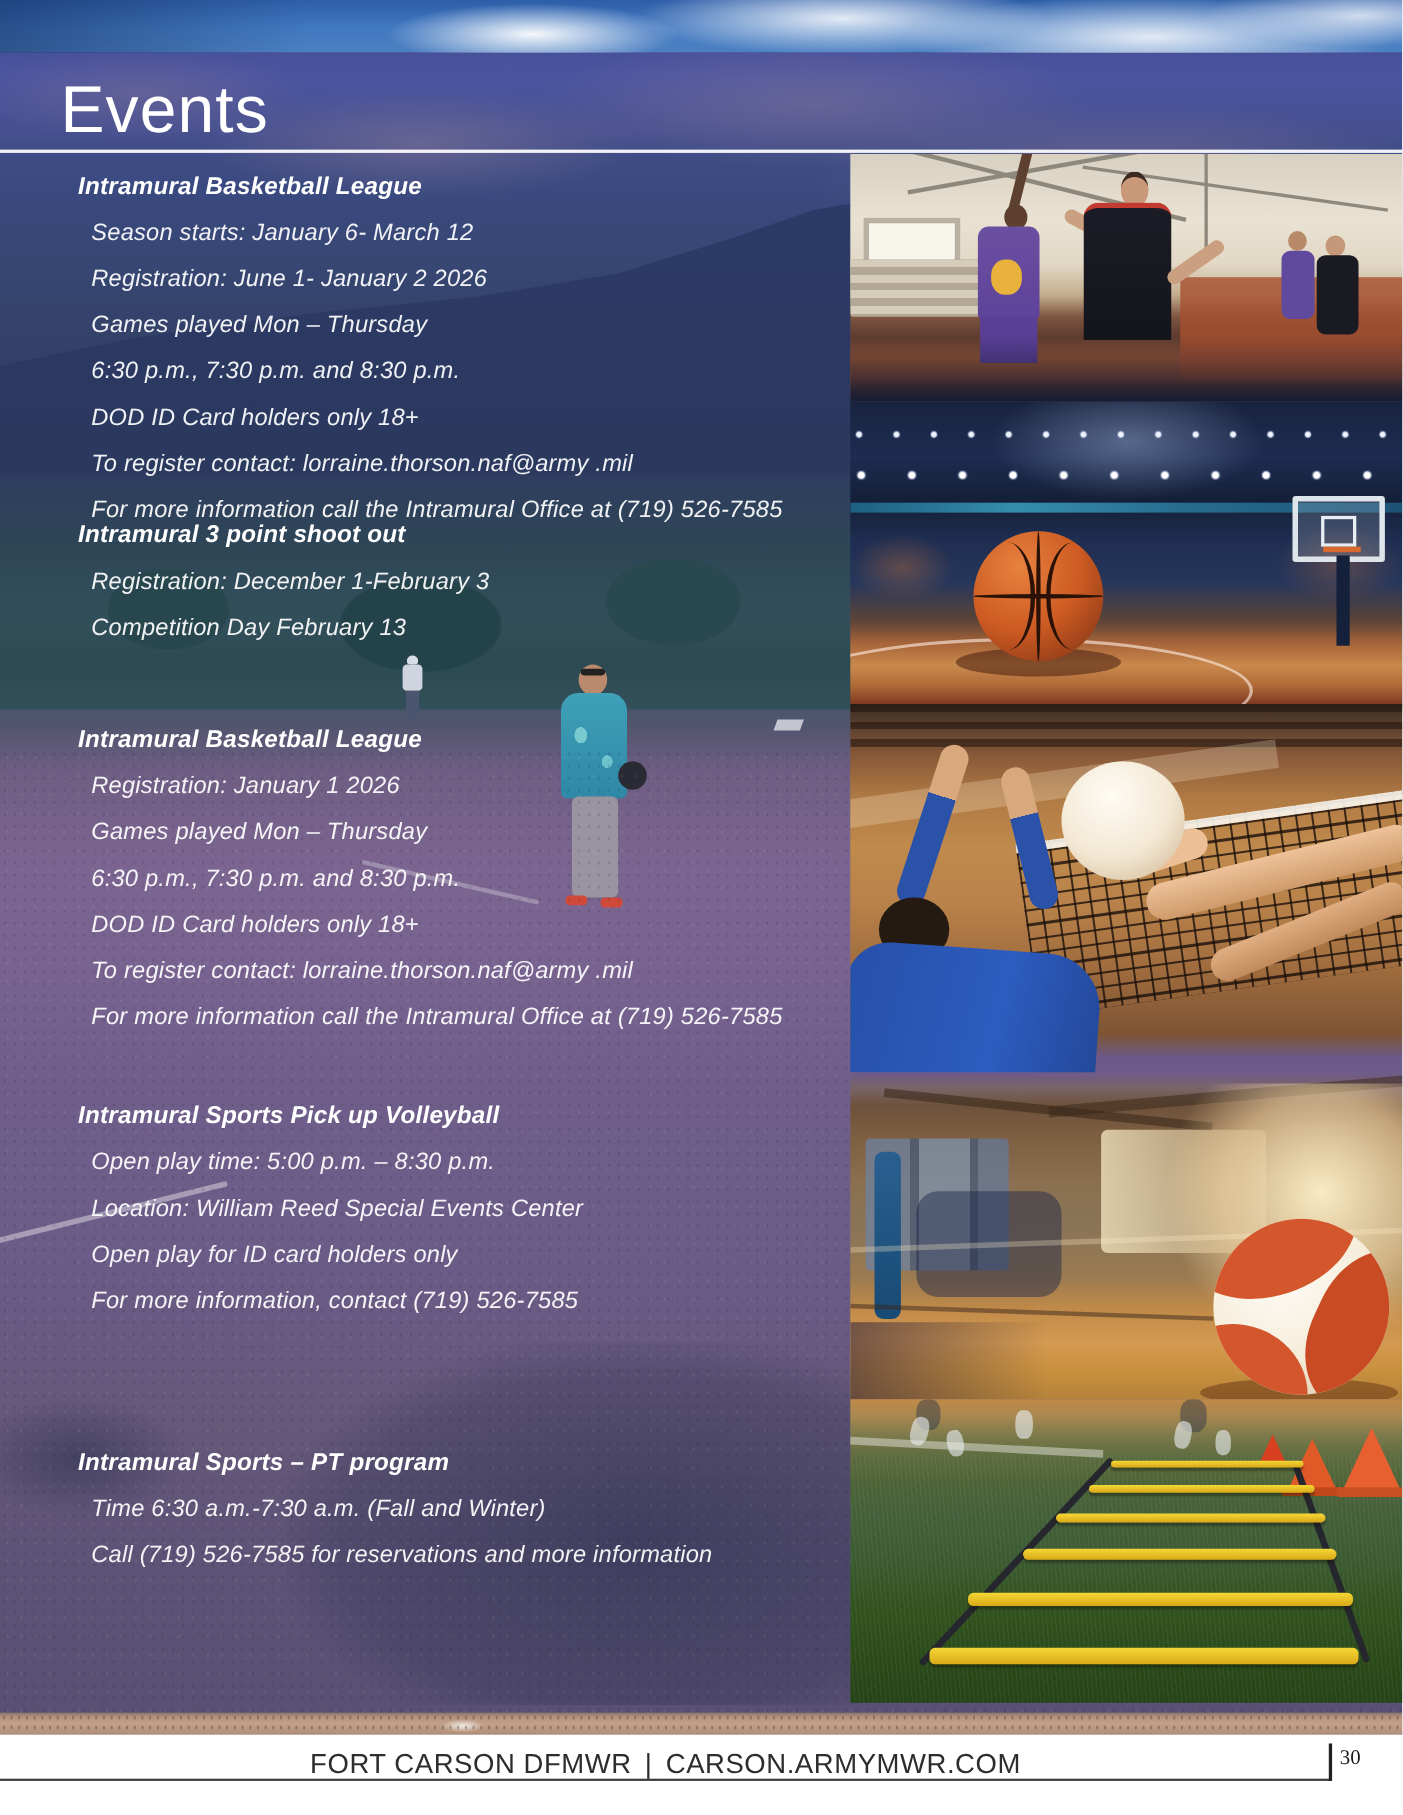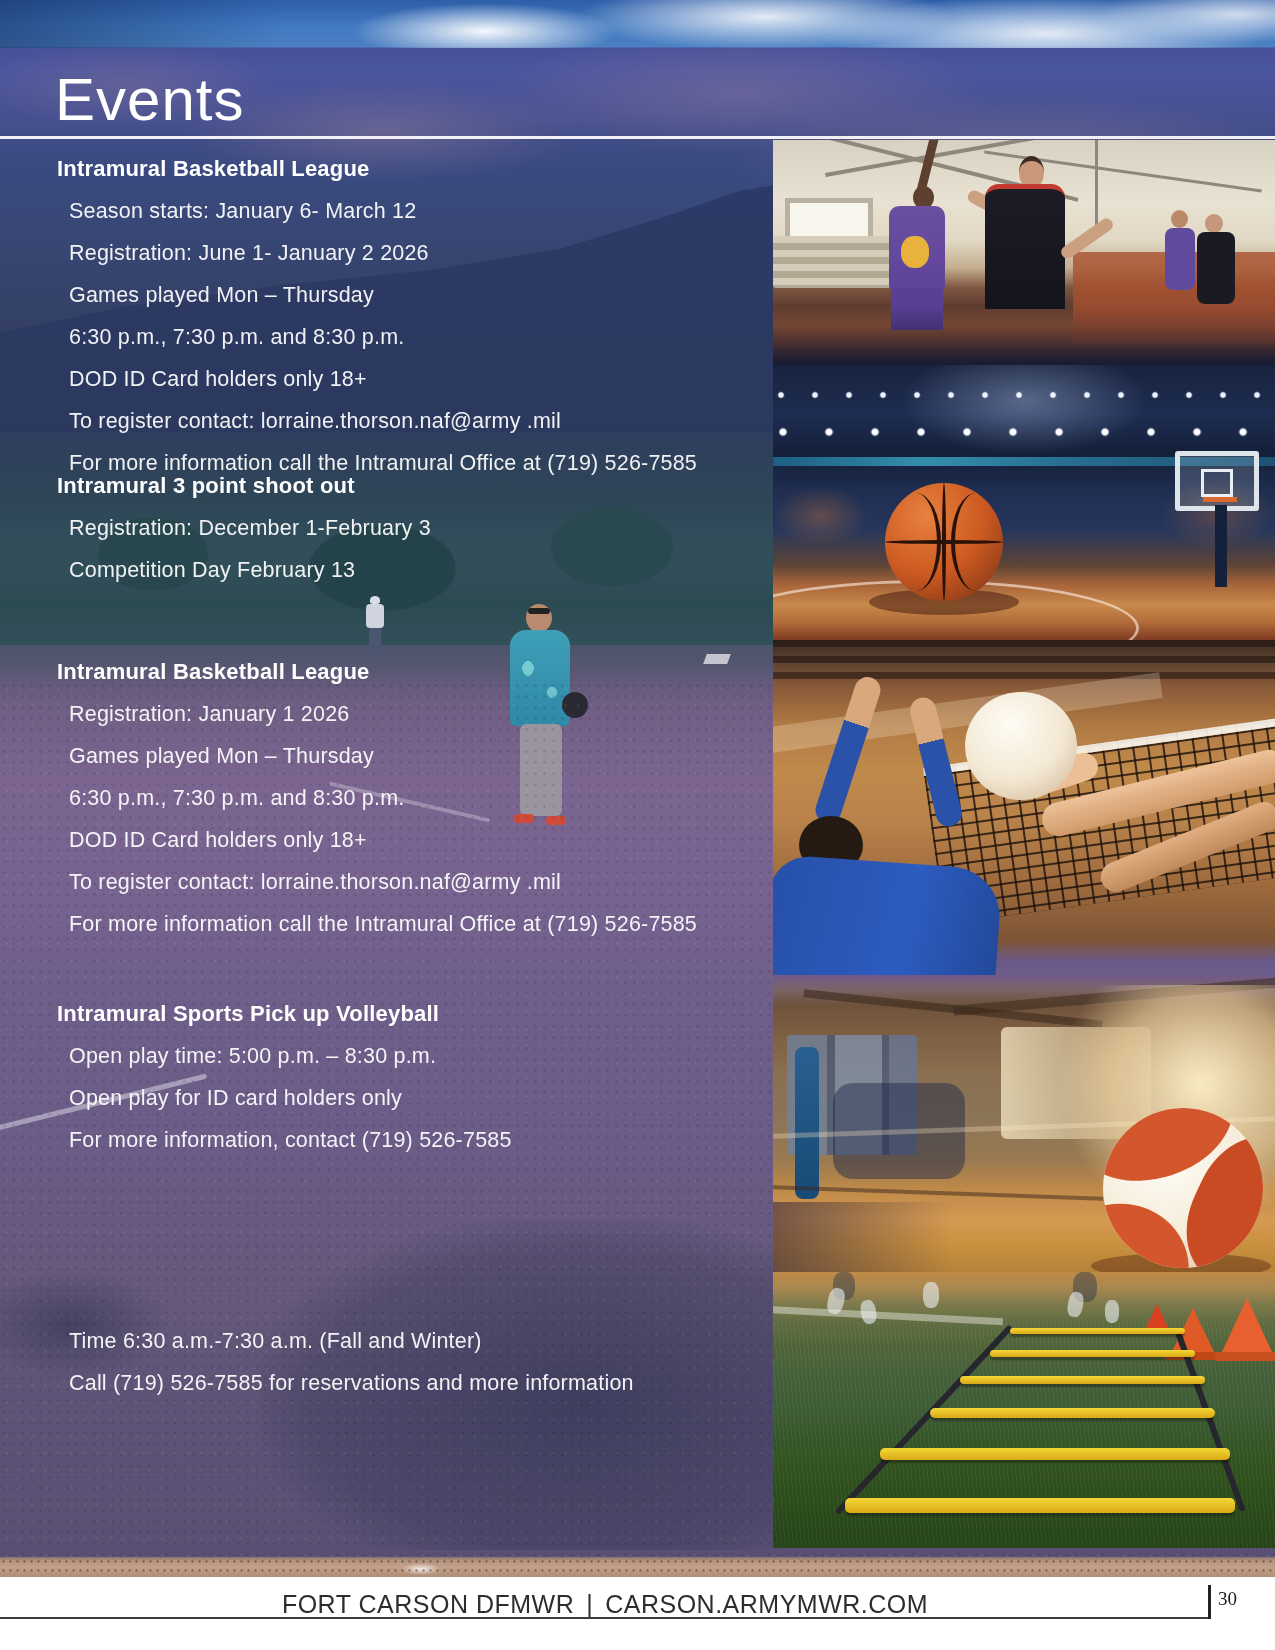--- a/index.html
+++ b/index.html
@@ -71,21 +71,21 @@
       radial-gradient(rgba(60,45,30,.4) 1px, rgba(0,0,0,0) 1.3px),
       radial-gradient(26px 8px at 33% 60%, rgba(255,255,255,.8), rgba(255,255,255,0) 75%),
       linear-gradient(180deg,#8a756e 0,#b5937f 20%,#c2a089 50%,#b08d77 100%);
     background-size:7px 9px,auto,auto;}
 
   
   #page-title{left:55px;top:70px;font-size:60px;line-height:60px;font-weight:500;color:#ffffff;letter-spacing:1px;}
   #title-rule{left:0;top:136px;width:1275px;height:3px;background:rgba(255,255,255,.92);}
 
   
-  .event{position:absolute;left:57px;white-space:nowrap;}
+  .event{position:absolute;left:71px;white-space:nowrap;font-style:italic;}
   .event h2{margin:0;font-size:22px;line-height:30px;font-weight:700;color:#ffffff;letter-spacing:.2px;}
   .event p{margin:12px;font-size:21.5px;line-height:30px;font-weight:400;color:rgba(255,255,255,.93);letter-spacing:.2px;}
   #s1{top:154px;} #s2{top:471px;} #s3{top:657px;} #s4{top:999px;} #s5{top:1314px;}
 
   
   #photos{left:773px;top:140px;width:502px;height:1408px;}
   .photo{position:relative;width:502px;overflow:hidden;}
   .photo .abs{position:absolute;}
 
   #photo1{height:225px;background:linear-gradient(180deg,#d8d0c0 0,#e9e2d2 60px,#e2d8c6 100px,#c4ae8e 128px,#7e5540 148px,#5e3c30 166px,#9a5634 186px,#8a4a30 205px,#2e2838 225px);}
@@ -260,25 +260,27 @@
     <p>Games played Mon – Thursday</p>
     <p>6:30 p.m., 7:30 p.m. and 8:30 p.m.</p>
     <p>DOD ID Card holders only 18+</p>
     <p>To register contact: lorraine.thorson.naf@army .mil</p>
     <p>For more information call the Intramural Office at (719) 526-7585</p>
   </section>
 
   <section class="event" id="s4">
     <h2>Intramural Sports Pick up Volleyball</h2>
     <p>Open play time: 5:00 p.m. – 8:30 p.m.</p>
+    <p>Location: William Reed Special Events Center</p>
     <p>Open play for ID card holders only</p>
     <p>For more information, contact (719) 526-7585</p>
   </section>
 
   <section class="event" id="s5">
+    <h2>Intramural Sports – PT program</h2>
     <p>Time 6:30 a.m.-7:30 a.m. (Fall and Winter)</p>
     <p>Call (719) 526-7585 for reservations and more information</p>
   </section>
 
   <div id="photos" class="abs">
 
     <div class="photo" id="photo1">
       <div class="truss t1 abs"></div>
       <div class="truss t2 abs"></div>
       <div class="truss t3 abs"></div>

